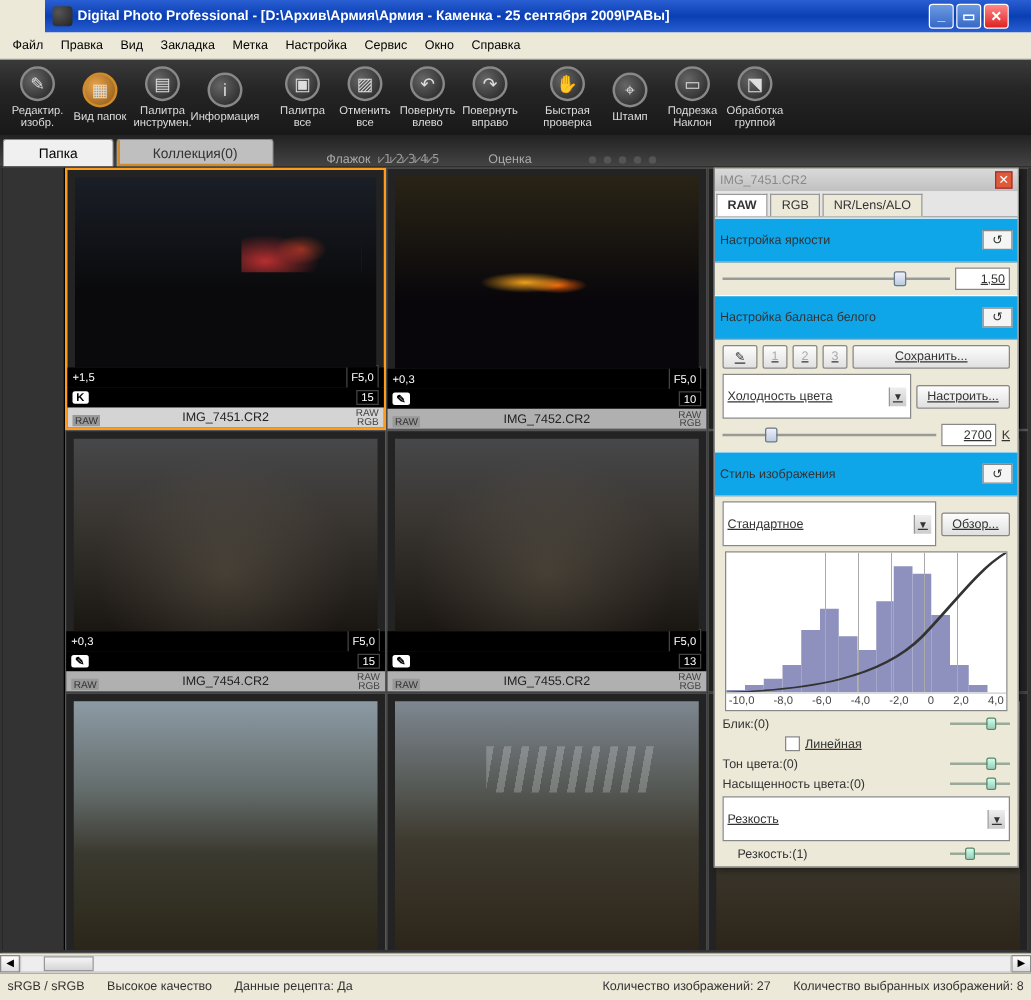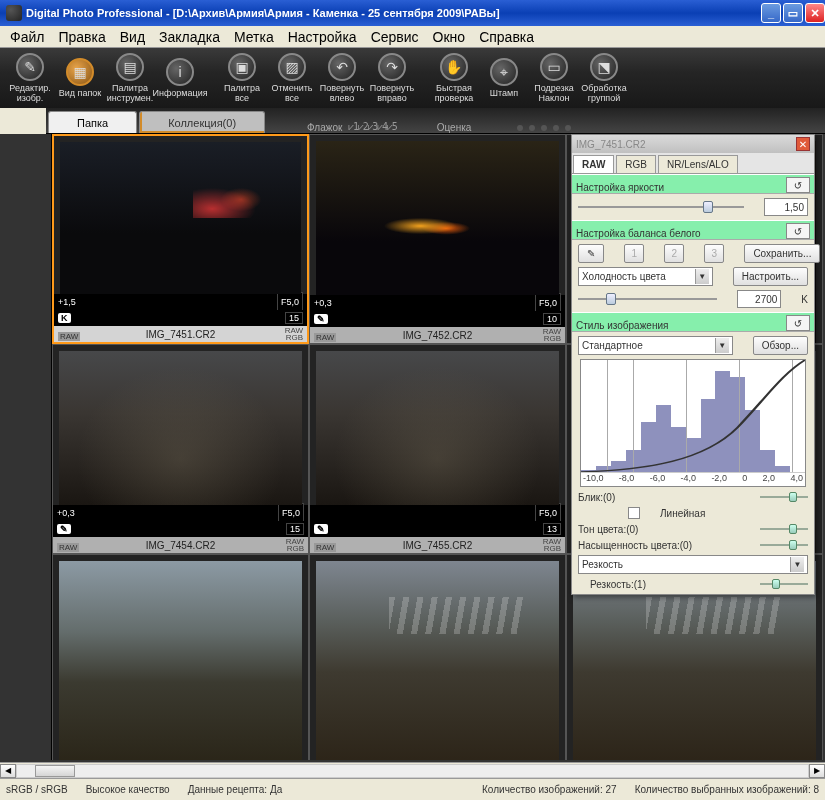--- a/index.html
+++ b/index.html
@@ -1,35 +1,35 @@
 <!DOCTYPE html>
 <html><head>
 <meta charset="utf-8">
 <style>
 * { box-sizing: border-box; margin: 0; padding: 0; font-family: Tahoma, Arial, sans-serif; user-select: none; }
 body { width: 825px; height: 800px; background: #ece9d8; overflow: hidden; display: flex; flex-direction: column; }
 
-.titlebar { height: 26px; background: linear-gradient(#2a5fd4,#0a3fb4,#2a5fd4); display: flex; align-items: center; padding: 0 0 0 6px; color: #fff; font-size: 11px; font-weight: bold; }
+.titlebar { height: 26px; background: linear-gradient(#2a5fd4,#0a3fb4,#2a5fd4); display: flex; align-items: center; padding: 0 18px 0 6px; color: #fff; font-size: 11px; font-weight: bold; margin-left: 36px; }
 .titlebar .app-icon { width: 16px; height: 16px; background: radial-gradient(circle at 30% 30%, #555, #222); border-radius: 3px; margin-right: 4px; }
 .titlebar .title-text { flex: 1; white-space: nowrap; overflow: hidden; }
 .win-btns { display: flex; gap: 2px; }
 .win-btn { width: 20px; height: 20px; border: 1px solid #fff; border-radius: 3px; display: flex; align-items: center; justify-content: center; font-size: 11px; font-weight: bold; }
 .win-btn.min, .win-btn.max { background: linear-gradient(#6b9be0,#3668c8); color: #fff; }
 .win-btn.close { background: linear-gradient(#f88,#d22); color: #fff; }
 
-.menubar { height: 22px; background: #ece9d8; display: flex; align-items: center; padding: 0 4px; font-size: 14px; gap: 2px; border-bottom: 1px solid #999; }
+.menubar { height: 22px; background: #ece9d8; display: flex; align-items: center; padding: 0 4px; font-size: 10px; gap: 2px; border-bottom: 1px solid #999; }
 .menu-item { padding: 2px 6px; }
 
 .toolbar { height: 60px; background: linear-gradient(#3a3a3a,#252525 40%,#181818); display: flex; align-items: center; padding: 0 6px; gap: 2px; }
 .tool-btn { width: 48px; height: 56px; display: flex; flex-direction: column; align-items: center; justify-content: center; color: #ddd; font-size: 9px; text-align: center; border-radius: 3px; }
 .tool-btn .icon { width: 28px; height: 28px; border: 2px solid #888; border-radius: 50%; background: radial-gradient(circle at 35% 35%, #666, #222); margin-bottom: 2px; display:flex; align-items:center; justify-content:center; color:#ddd; font-size:14px; }
 .tool-btn.active .icon { border-color: #d28b2a; background: radial-gradient(circle at 35% 35%, #e8a44a, #8a5514); }
 .tool-sep { width: 10px; }
 
-.tabbar { height: 26px; background: linear-gradient(#222,#444); display: flex; align-items: flex-end; padding: 0 2px; border-bottom: 1px solid #000; margin-left: 46px; }
+.tabbar { height: 26px; background: linear-gradient(#222,#444); display: flex; align-items: flex-end; padding: 0 2px; border-bottom: 1px solid #000; }
 .folder-tab { height: 22px; padding: 0 28px; background: #f0f0f0; font-size: 11px; display: flex; align-items: center; border: 1px solid #888; border-bottom: none; border-radius: 3px 3px 0 0; margin-right: 2px; }
 .folder-tab.inactive { background: #bfbfbf; color: #333; box-shadow: inset 2px -2px 0 #d28b2a; }
 .tab-meta { display: flex; align-items: center; color: #aaa; font-size: 10px; margin-left: 40px; gap: 6px; }
 .flag-wave { font-family: monospace; letter-spacing: -1px; color: #999; }
 .rating-dots { display: flex; gap: 6px; margin-left: 40px; }
 .rating-dots span { width: 6px; height: 6px; border-radius: 50%; background: #555; }
 
 .workspace { flex: 1; background: #191919; display: flex; position: relative; overflow: hidden; border: 2px solid #333; border-top: none; }
 .gutter-left { width: 50px; background: #333; border-right: 1px solid #000; }
 .thumbs { flex: 1; display: grid; grid-template-columns: 1fr 1fr 1fr; grid-auto-rows: 210px; overflow: hidden; }
@@ -58,32 +58,32 @@
 .raw-chip { position: absolute; left: 4px; bottom: 1px; font-size: 8px; color: #333; background:#999; padding:0 2px; }
 .side-chip { position: absolute; right: 4px; font-size: 8px; color: #444; text-align: right; line-height: 7px; }
 
 
 .palette { position: absolute; top: 0; right: 8px; width: 244px; background: #ece9d8; border: 1px solid #888; box-shadow: 2px 2px 6px rgba(0,0,0,.5); font-size: 10px; color: #333; display: flex; flex-direction: column; }
 .pal-title { height: 18px; background: linear-gradient(#dadada,#c0c0c0); display: flex; align-items: center; padding: 0 4px; font-size: 10px; color: #888; }
 .pal-title .close { margin-left: auto; width: 14px; height: 14px; background: #e05a3a; border: 1px solid #933; color: #fff; display:flex; align-items:center; justify-content:center; font-size:10px; }
 .pal-tabs { display: flex; border-bottom: 1px solid #999; background: #e5e5e5; }
 .pal-tab { padding: 3px 8px; border: 1px solid #999; border-bottom: none; background: #ece9d8; margin: 2px 1px 0; }
 .pal-tab.active { background: #fff; font-weight: bold; }
-.section-head { height: 20px; background: #86efac; border-top: 1px solid #fff; border-bottom: 1px solid #aaa; display: flex; align-items: flex-end; padding: 0 4px; }
+.section-head { height: 36px; background: #0ea5e9; border-top: 1px solid #fff; border-bottom: 1px solid #aaa; display: flex; align-items: center; padding: 0 4px; }
 .revert { margin-left: auto; width: 24px; height: 16px; border: 1px solid #888; background: #f5f5f5; display:flex; align-items:center; justify-content:center; }
 .pal-body { padding: 4px 6px; display: flex; flex-direction: column; gap: 4px; }
 .slider { flex:1; height: 16px; position: relative; background: transparent; }
 .slider .track { position: absolute; top: 7px; left: 0; right: 0; height: 2px; background: #999; }
 .slider .thumb { position: absolute; top: 2px; width: 10px; height: 12px; background: linear-gradient(#eef,#bcd); border: 1px solid #678; border-radius: 2px; }
 .valbox { width: 44px; height: 18px; border: 1px solid #888; background: #fff; text-align: right; padding: 0 3px; display:flex; align-items:center; justify-content:flex-end; font-size: 10px; }
-.row { display: flex; align-items: center; gap: 20px; }
+.row { display: flex; align-items: center; gap: 4px; text-decoration: underline; }
 .btn { height: 19px; border: 1px solid #888; background: linear-gradient(#fdfdfd,#e0e0e0); padding: 0 8px; display: flex; align-items: center; justify-content:center; border-radius: 2px; }
 .pick-btn { width: 28px; }
 .num-btn { width: 20px; color: #aaa; }
-.select { flex:1; height: 19px; border: 1px solid #888; background: #fff; display: flex; align-items: center; padding: 0 3px; }
+.select { flex:1; height: 36px; border: 1px solid #888; background: #fff; display: flex; align-items: center; padding: 0 3px; }
 .select .chev { margin-left: auto; width: 14px; height: 15px; background: linear-gradient(#eee,#ccc); border-left: 1px solid #999; display:flex; align-items:center; justify-content:center; font-size:8px; }
 .histogram { height: 128px; background: #fff; border: 1px solid #888; margin: 0 2px; position: relative; overflow: hidden; }
 .hist-bars { position:absolute; inset:0 0 14px 0; display:flex; align-items:flex-end; }
 .hist-bars span { flex:1; background: #8e91bd; }
 .hist-grid { position:absolute; inset:0 0 14px 0; background: repeating-linear-gradient(to right, transparent 0 26px, #aaa 26px 26.5px); }
 .hist-curve { position:absolute; inset:0 0 14px 0; }
 .hist-curve svg { width:100%; height:100%; }
 .hist-axis { position:absolute; bottom:0; left:0; right:0; height:14px; display:flex; justify-content:space-between; padding:0 2px; font-size:9px; color:#444; background:#fff; border-top:1px solid #ccc; }
 .param-slider { display:flex; align-items:center; }
 .param-slider .lbl { flex: 1; }

